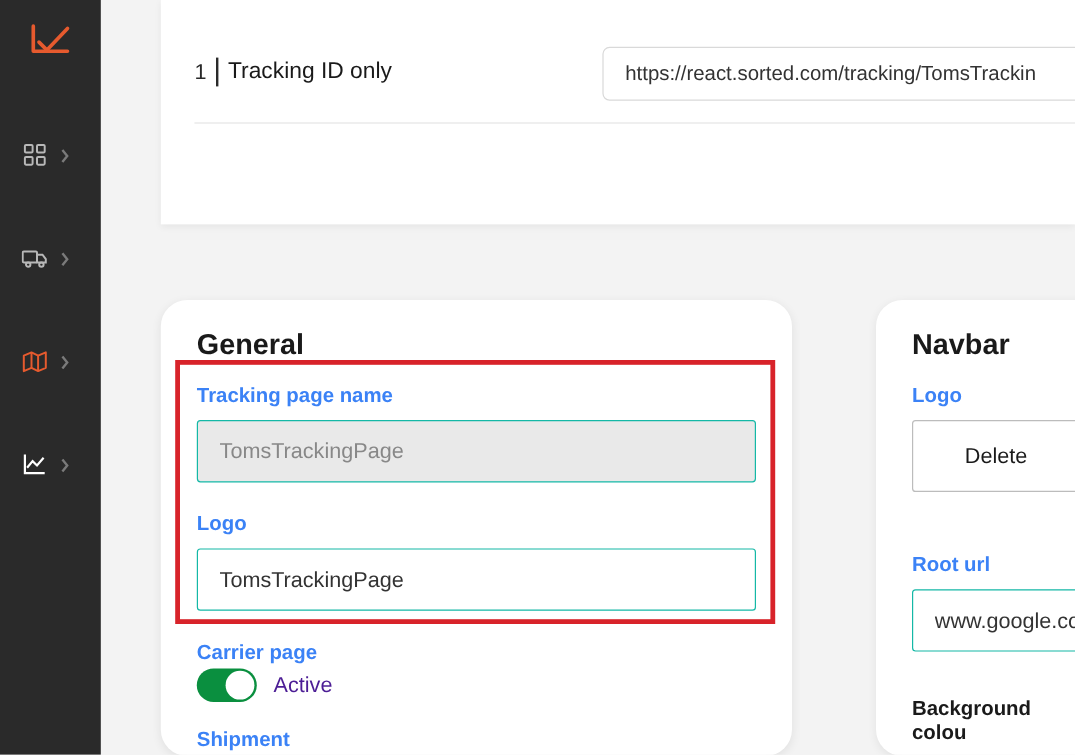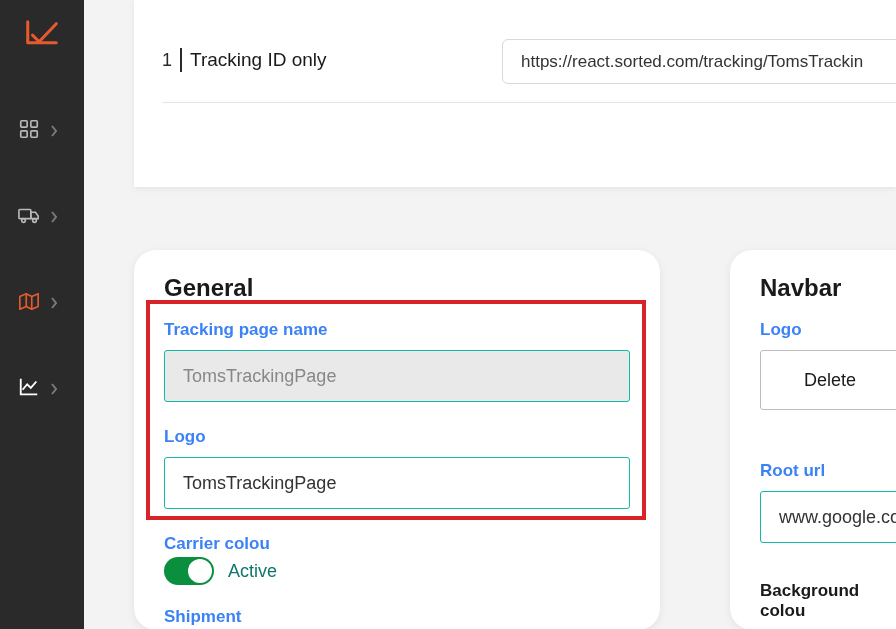--- a/index.html
+++ b/index.html
@@ -171,21 +171,21 @@
       position: absolute;
       right: 2px;
       top: 2px;
       width: 24px;
       height: 24px;
       background: #fff;
       border-radius: 12px;
     }
     .toggle-status {
       font-size: 18px;
-      color: #0f766e;
+      color: #4c1d95;
       margin-left: 14px;
       font-weight: 400;
     }
     .delete-btn {
       height: 60px;
       width: 140px;
       border: 1px solid #bcbcbc;
       background: #fff;
       font-size: 18px;
       color: #1a1a1a;
@@ -282,21 +282,21 @@
 
 <section class="card card-general">
   <h2 class="card-title">General</h2>
 
   <div class="field-label">Tracking page name</div>
   <input class="text-input readonly-gray" type="text" readonly="" value="TomsTrackingPage" style="">
 
   <div class="field-label">Logo</div>
   <input class="text-input" type="text" value="TomsTrackingPage" style="">
 
-  <div class="field-label">Carrier colou</div>
+  <div class="field-label">Carrier page</div>
   <div class="toggle-row">
     <div class="toggle">
       <div class="toggle-knob"></div>
     </div>
     <span class="toggle-status">Active</span>
   </div>
 
   <div class="field-label">Shipment</div>
 </section>
 

